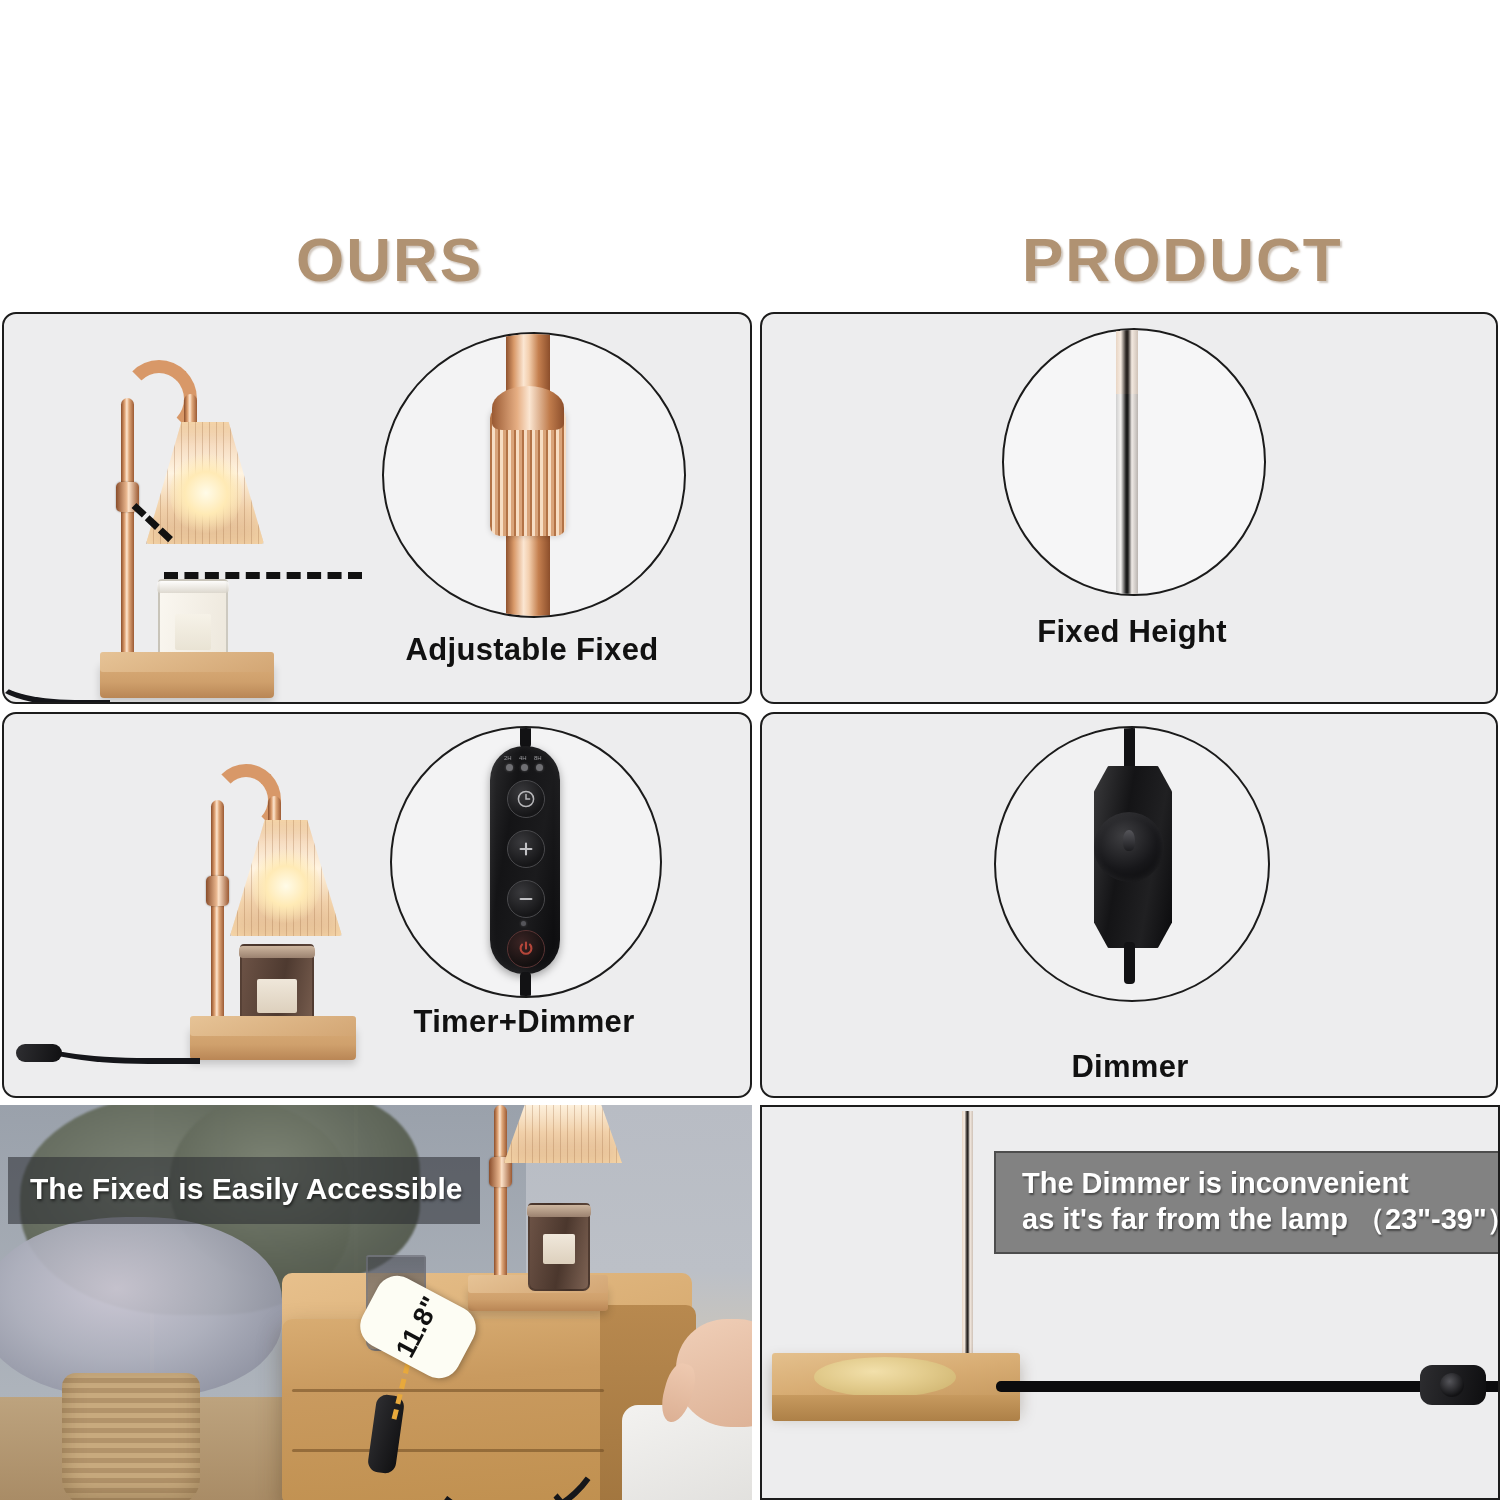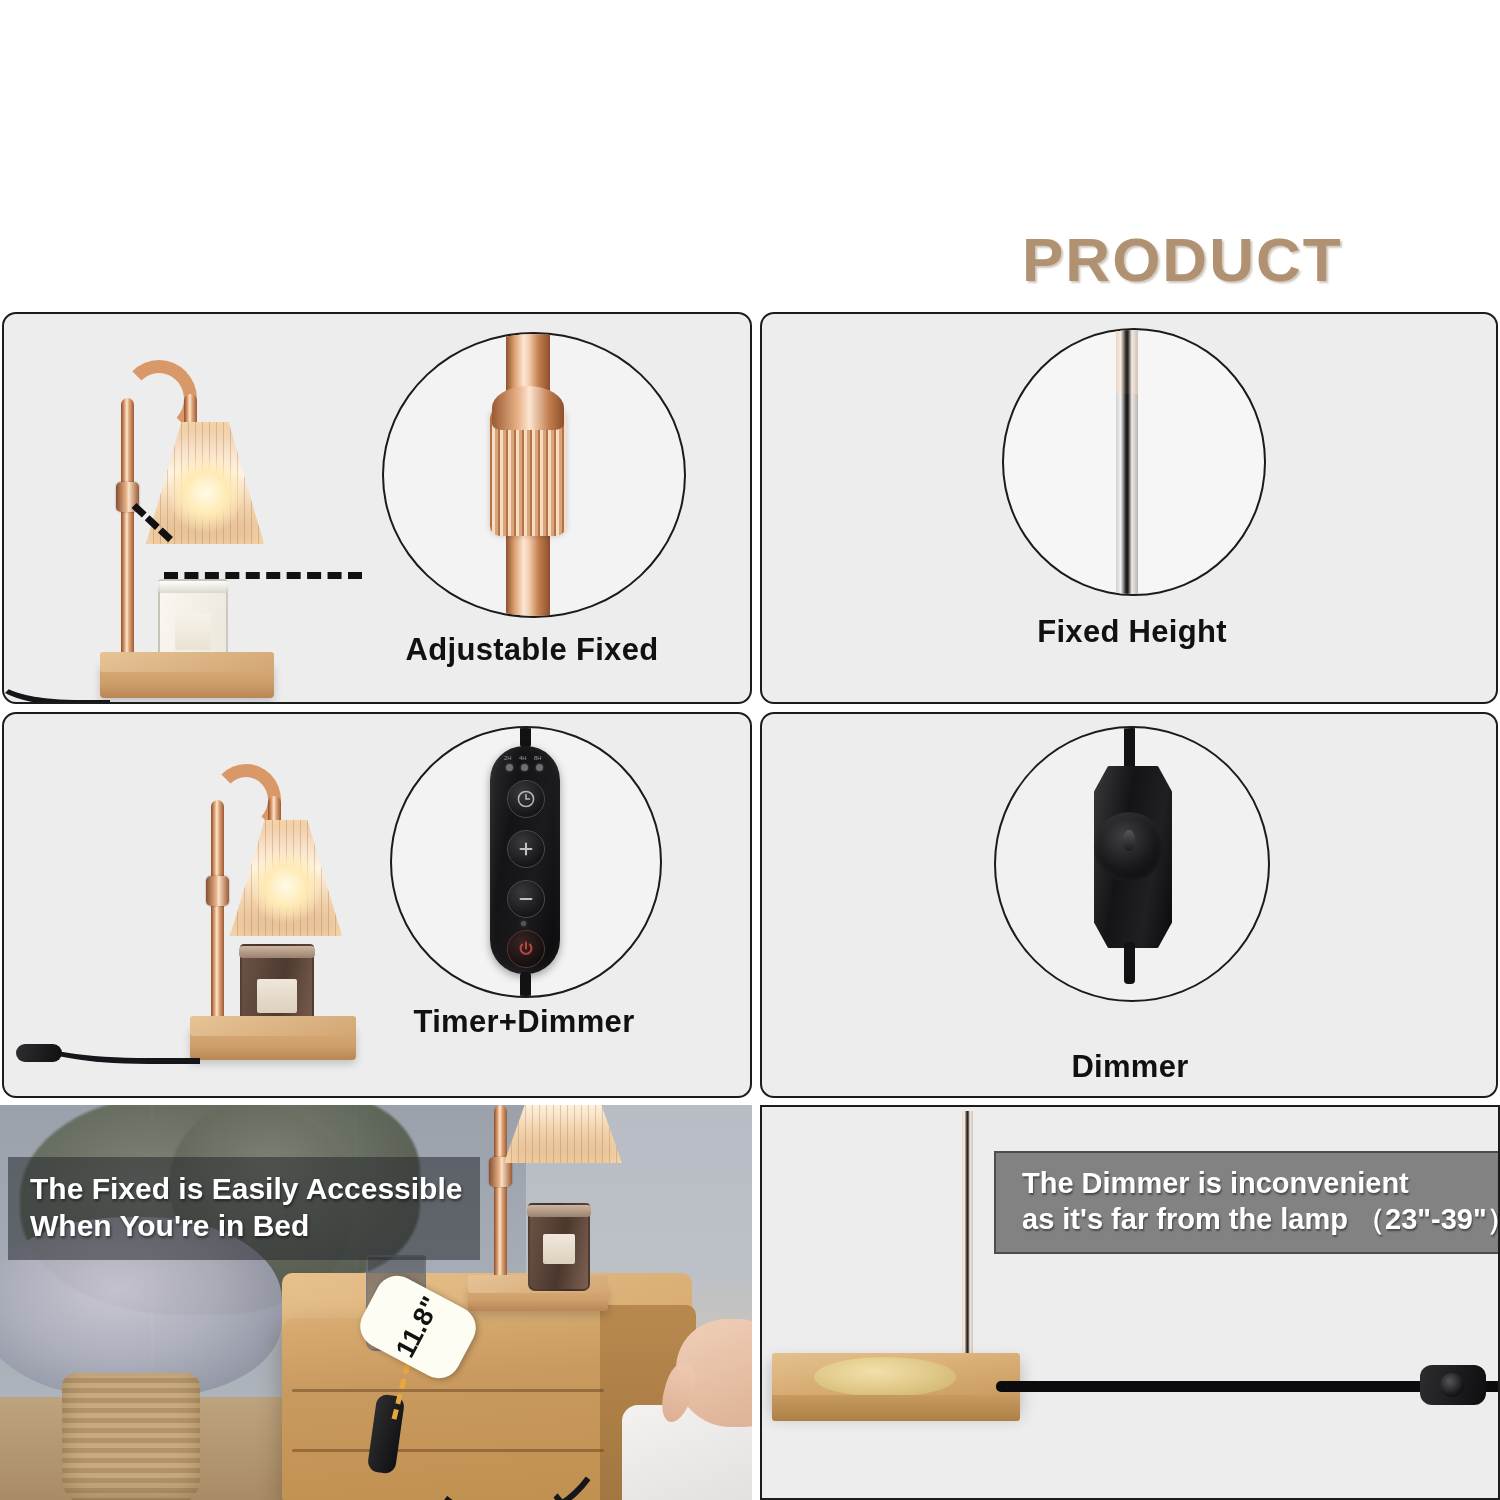--- a/index.html
+++ b/index.html
@@ -238,20 +238,21 @@
     background:linear-gradient(100deg,#2d2d30,#0e0e10);}
   .far-knob{position:absolute;border-radius:50%;
     background:radial-gradient(circle at 40% 35%,#55555a,#121214 70%);}
 </style>
 </head>
 <body>
 
 <div class="page">
 
 
+  <div class="col-head ours">OURS</div>
   <div class="col-head others">PRODUCT</div>
 
   <div class="panel p-tl">
 
     <div class="lamp" style="left:0;top:0;width:100%;height:100%;">
 
       <div class="arm-vert" style="left:117px;top:175px;height:200px;"></div>
 
       <div class="arm-vert" style="left:117px;top:84px;height:100px;"></div>
 
@@ -429,21 +430,20 @@
       <div class="measure-dash" style="left:406px;top:196px;height:120px;transform:rotate(14deg);"></div>
       <div class="measure-pill" style="left:380px;top:168px;width:76px;height:108px;font-size:27px;transform:rotate(-62deg);">11.8"</div>
 
       <div class="bed" style="left:622px;top:300px;width:200px;height:120px;"></div>
       <div class="hand" style="left:676px;top:214px;width:110px;height:108px;"></div>
       <div class="finger" style="left:664px;top:258px;width:28px;height:60px;transform:rotate(16deg);"></div>
     </div>
 
     <div class="overlay-cap" style="left:8px;top:52px;">
       <div class="line">The Fixed is Easily Accessible</div>
-      <div class="line">When You're in Bed</div>
     </div>
   </div>
 
   <div class="panel p-br">
     <div class="chrome-pole tint" style="left:200px;top:4px;width:11px;height:272px;"></div>
     <div class="wood-base" style="left:10px;top:246px;width:248px;height:56px;"></div>
     <div class="gold-plate" style="left:52px;top:250px;width:142px;height:40px;"></div>
     <div class="wood-base-front" style="left:10px;top:288px;width:248px;height:26px;"></div>
 
     <div class="long-cord" style="left:234px;top:274px;width:506px;"></div>

